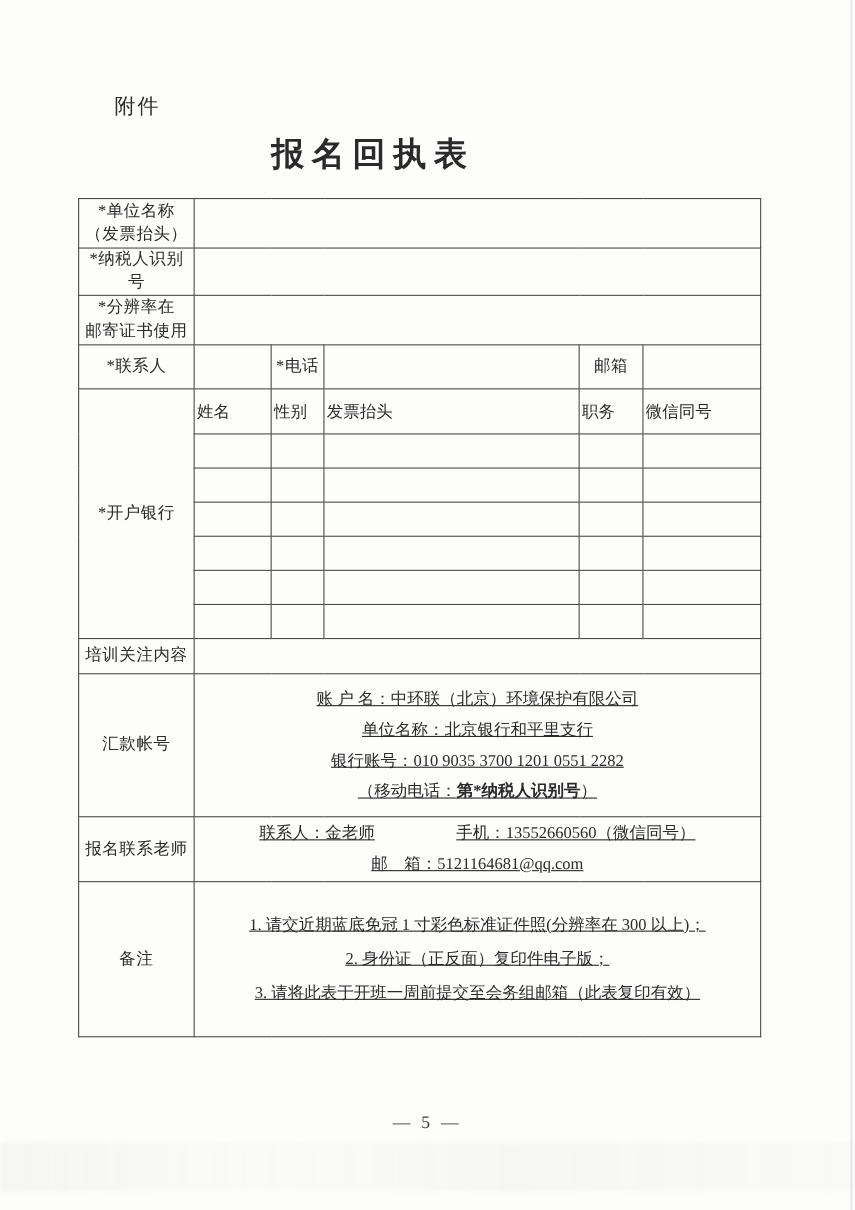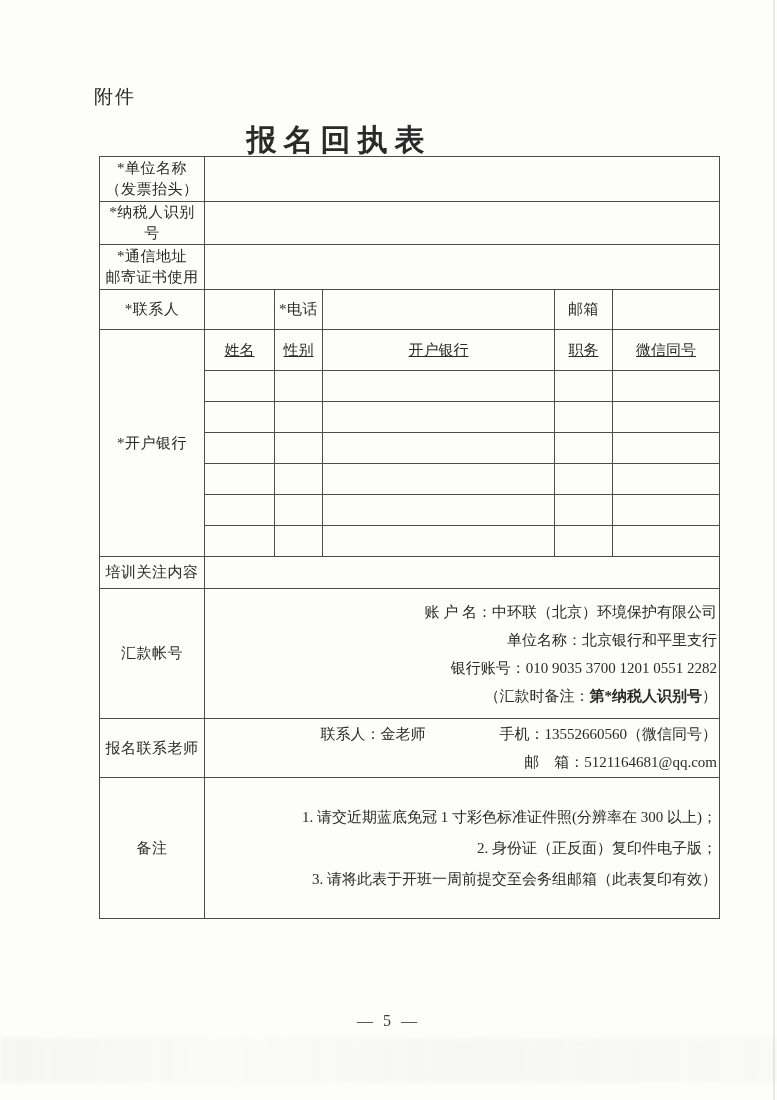--- a/index.html
+++ b/index.html
@@ -16,41 +16,41 @@
   .scan-edge-right {
     position:absolute; right:2px; top:0; width:2px; height:1100px;
     background:#e3e3e3; opacity:.8;
   }
   .scan-smudge-bottom {
     position:absolute; left:0; top:1038px; width:777px; height:45px;
     background:linear-gradient(90deg, rgba(180,180,175,.10), rgba(200,200,195,.05) 30%, rgba(185,185,180,.09) 60%, rgba(190,190,185,.06));
     filter:blur(2px);
   }
   .attachment {
-    position:absolute; left:94px; top:84px;
+    position:absolute; left:104px; top:84px;
     font-size:19px; letter-spacing:2px;
   }
   .title {
     position:absolute; left:0; top:120px; width:678px;
     text-align:center; font-size:30px; font-weight:600; letter-spacing:7px;
   }
   table.form {
-    position:absolute; left:71px; top:156px;
-    width:620px; border-collapse:collapse; table-layout:fixed;margin-left:28px;
+    position:absolute; left:71px; top:180px;
+    width:620px; border-collapse:collapse; table-layout:fixed;
   }
   table.form td {
     border:1px solid #4c4c4c;
     font-size:15px;
     vertical-align:middle;
     padding:0 2px;
     overflow:hidden;
   }
   td.lbl { text-align:center; line-height:1.4; letter-spacing:.5px; }
-  td.hdr { text-align:center;text-decoration:underline; }
-  td.content { padding-left:24px; text-align:right; }
+  td.hdr { text-align:left; }
+  td.content { padding-left:24px; text-align:center;text-decoration:underline; }
   .rem-line { line-height:28px; white-space:nowrap; }
   .memo-bold { font-weight:bold; }
   .teach-line { line-height:28px; white-space:nowrap; }
   .teach-phone { margin-left:74px; }
   .note-line { line-height:31px; white-space:nowrap; }
   .footer {
     position:absolute; left:0; top:1012px; width:777px;
     text-align:center; font-size:16px; color:#3a3a3a; letter-spacing:3px;
   }
 </style>
@@ -84,40 +84,40 @@
       <td colspan="5"></td>
     </tr>
 
     <tr style="height:40px">
       <td class="lbl">*纳税人识别号</td>
       <td colspan="5"></td>
     </tr>
 
     <tr style="height:45px">
       <td class="lbl">
-        <div>*通信地址</div>
+        <div>*分辨率在</div>
         <div>邮寄证书使用</div>
       </td>
       <td colspan="5"></td>
     </tr>
 
     <tr style="height:40px">
       <td class="lbl">*联系人</td>
       <td></td>
       <td class="lbl">*电话</td>
       <td></td>
       <td class="lbl">邮箱</td>
       <td></td>
     </tr>
 
     <tr style="height:41px">
       <td class="lbl" rowspan="7">*开户银行</td>
       <td class="hdr">姓名</td>
       <td class="hdr">性别</td>
-      <td class="hdr">开户银行</td>
+      <td class="hdr">发票抬头</td>
       <td class="hdr">职务</td>
       <td class="hdr">微信同号</td>
     </tr>
 
     <tr style="height:31px">
       <td></td>
           <td></td>
           <td></td>
           <td></td>
           <td></td>
@@ -162,21 +162,21 @@
       <td class="lbl">培训关注内容</td>
       <td colspan="5"></td>
     </tr>
 
     <tr style="height:130px">
       <td class="lbl">汇款帐号</td>
       <td colspan="5" class="content">
         <div class="rem-line">账 户 名：中环联（北京）环境保护有限公司</div>
         <div class="rem-line">单位名称：北京银行和平里支行</div>
         <div class="rem-line">银行账号：010 9035 3700 1201 0551 2282</div>
-        <div class="rem-line"><span>（汇款时备注：</span><span class="memo-bold">第*纳税人识别号</span><span>）</span></div>
+        <div class="rem-line"><span>（移动电话：</span><span class="memo-bold">第*纳税人识别号</span><span>）</span></div>
       </td>
     </tr>
 
     <tr style="height:59px">
       <td class="lbl">报名联系老师</td>
       <td colspan="5" class="content">
         <div class="teach-line"><span>联系人：金老师</span><span class="teach-phone">手机：13552660560（微信同号）</span></div>
         <div class="teach-line">邮　箱：5121164681@qq.com</div>
       </td>
     </tr>

